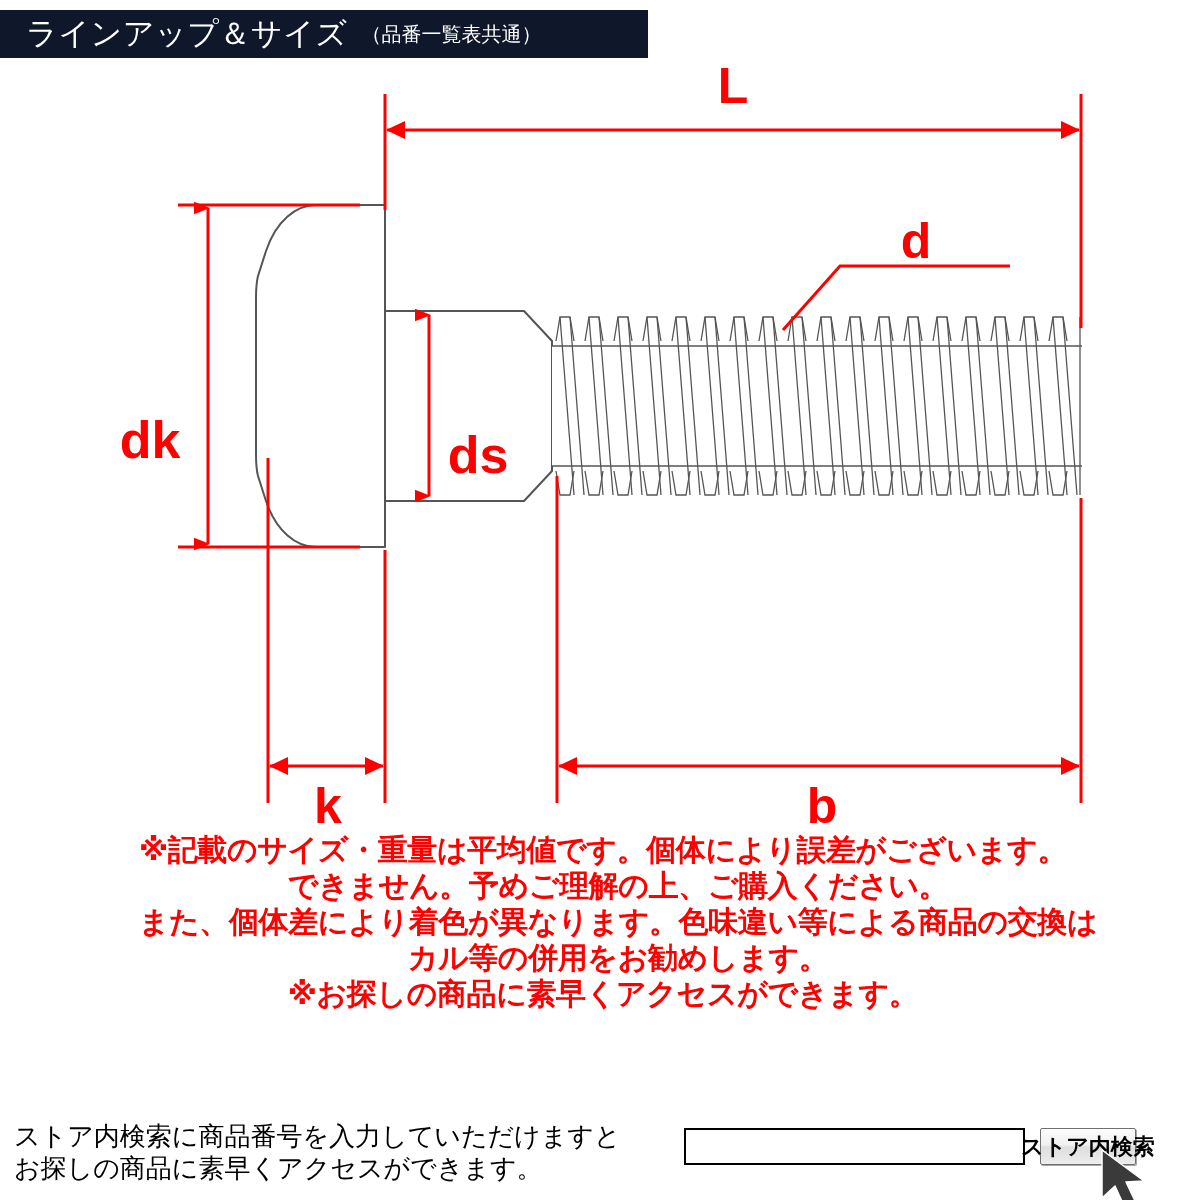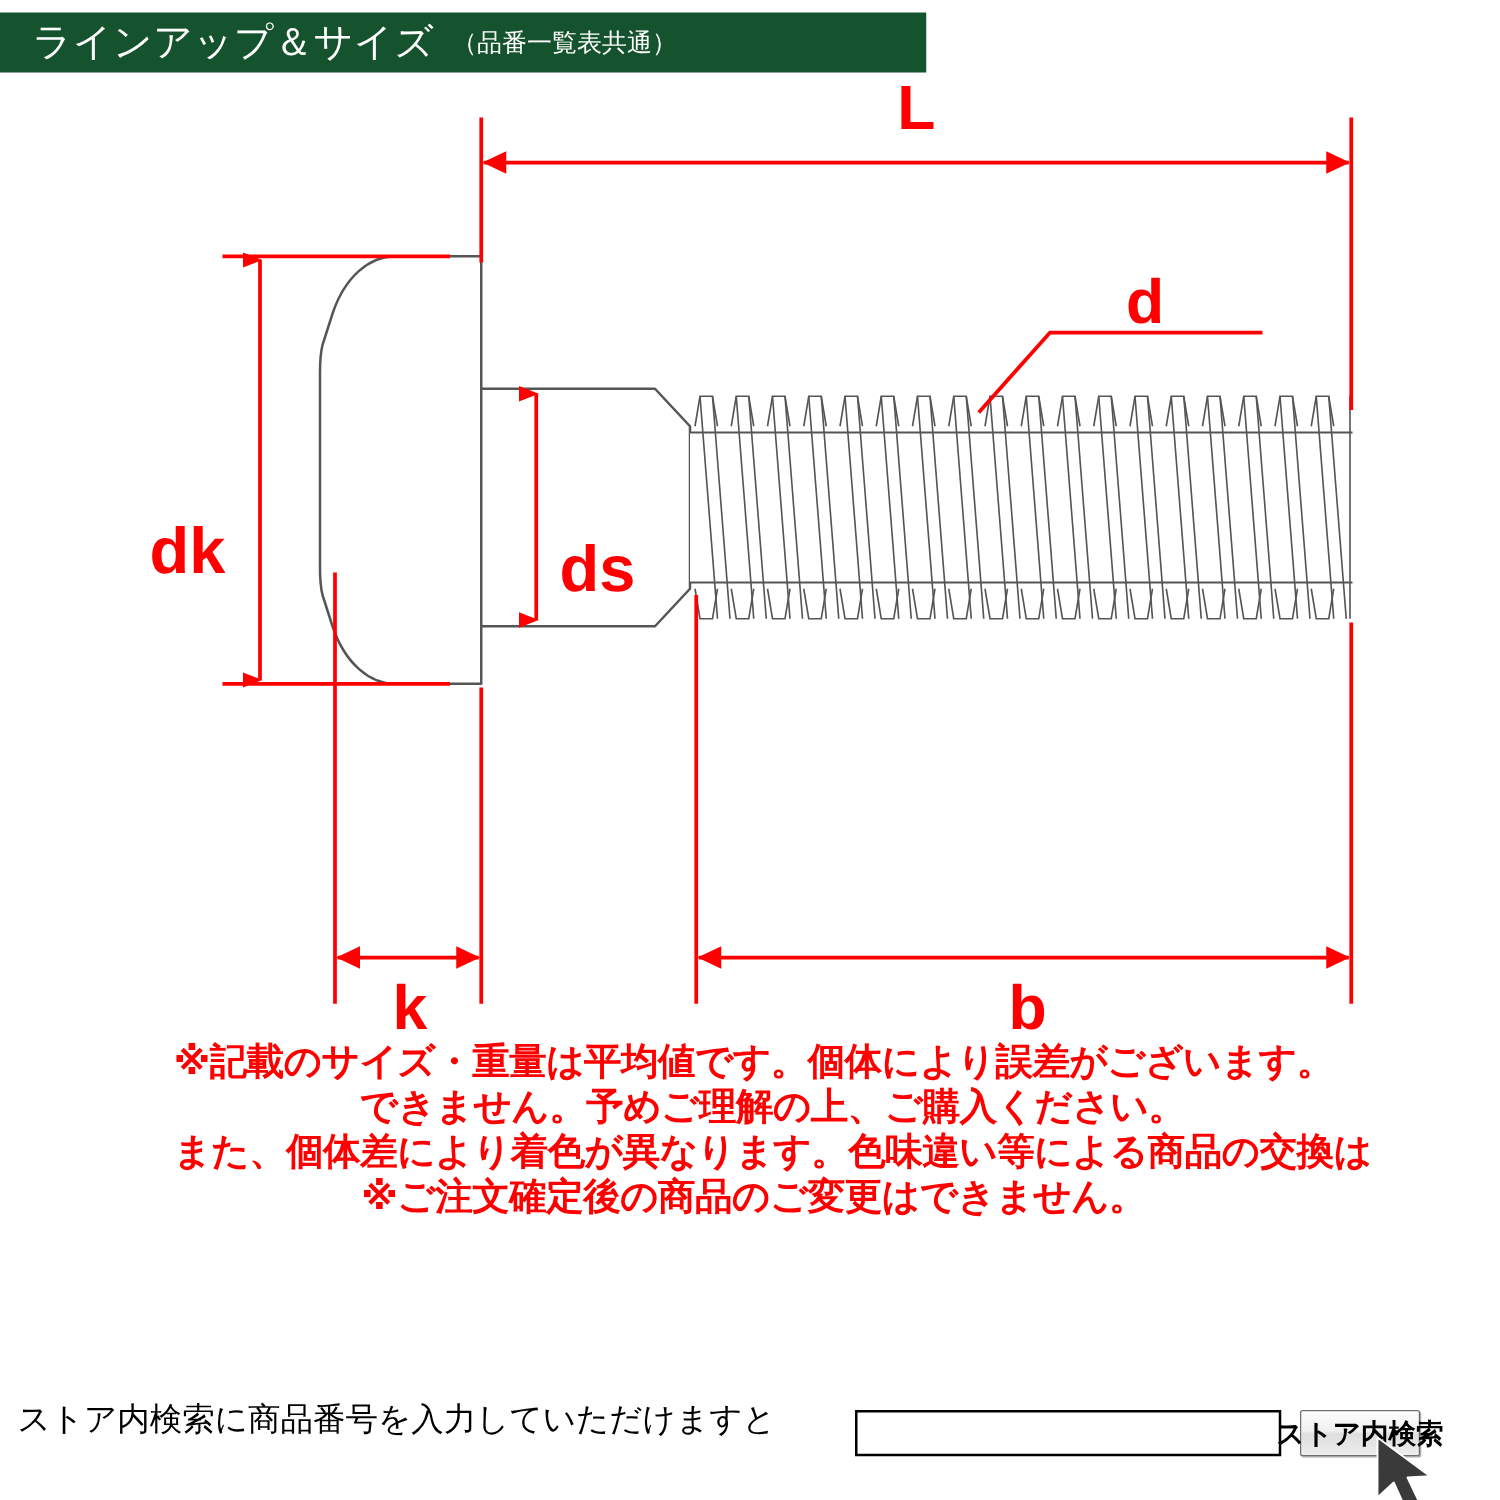--- a/index.html
+++ b/index.html
@@ -8,22 +8,22 @@
     background:#ffffff;
     font-family:"Liberation Sans","DejaVu Sans",sans-serif;
     overflow:hidden;
     position:relative;
   }
   #root{position:relative;width:1200px;height:1200px;}
 
   
   .banner{
     position:absolute;left:0;top:10px;
-    width:741px;height:48px;
-    background:#14532d;
+    width:648px;height:48px;
+    background:#0f172a;
     display:flex;align-items:center;
     box-sizing:border-box;
     padding-left:26px;
   }
   .banner-title{
     color:#ffffff;
     font-size:31px;
     letter-spacing:0.5px;
     white-space:nowrap;
     font-family:"DejaVu Sans","Liberation Sans",sans-serif;
@@ -220,26 +220,28 @@
         <line x1="559" y1="708" x2="1079" y2="708" marker-start="url(#arrL)" marker-end="url(#arrR)"></line>
       </g>
       <text x="822" y="765" fill="#ff0000" font-size="50" font-weight="bold" text-anchor="middle" font-family="Liberation Sans, sans-serif">b</text>
     </svg>
   </div>
 
   <div class="notes">
     <div class="note-line">※記載のサイズ・重量は平均値です。個体により誤差がございます。</div>
     <div class="note-line note-indent">できません。予めご理解の上、ご購入ください。</div>
     <div class="note-line note-indent">また、個体差により着色が異なります。色味違い等による商品の交換は</div>
-    <div class="note-line">※ご注文確定後の商品のご変更はできません。</div>
+    <div class="note-line note-indent">カル等の併用をお勧めします。</div>
+    <div class="note-line">※お探しの商品に素早くアクセスができます。</div>
   </div>
 
   <div class="searchstrip">
     <div class="search-desc">
       <div>ストア内検索に商品番号を入力していただけますと</div>
+      <div>お探しの商品に素早くアクセスができます。</div>
     </div>
     <input class="search-input" type="text" value="" style="">
     <div class="search-btn">ストア内検索</div>
   </div>
 
   <svg class="cursor-arrow" viewBox="0 0 60 66" xmlns="http://www.w3.org/2000/svg">
     <path d="M2,2 L2,50 L15,38 L25,60 L36,55 L26,34 L44,33 Z" fill="#3a3a3a" stroke="#ffffff" stroke-width="1.5" stroke-linejoin="round"></path>
   </svg>
 
 </div>

